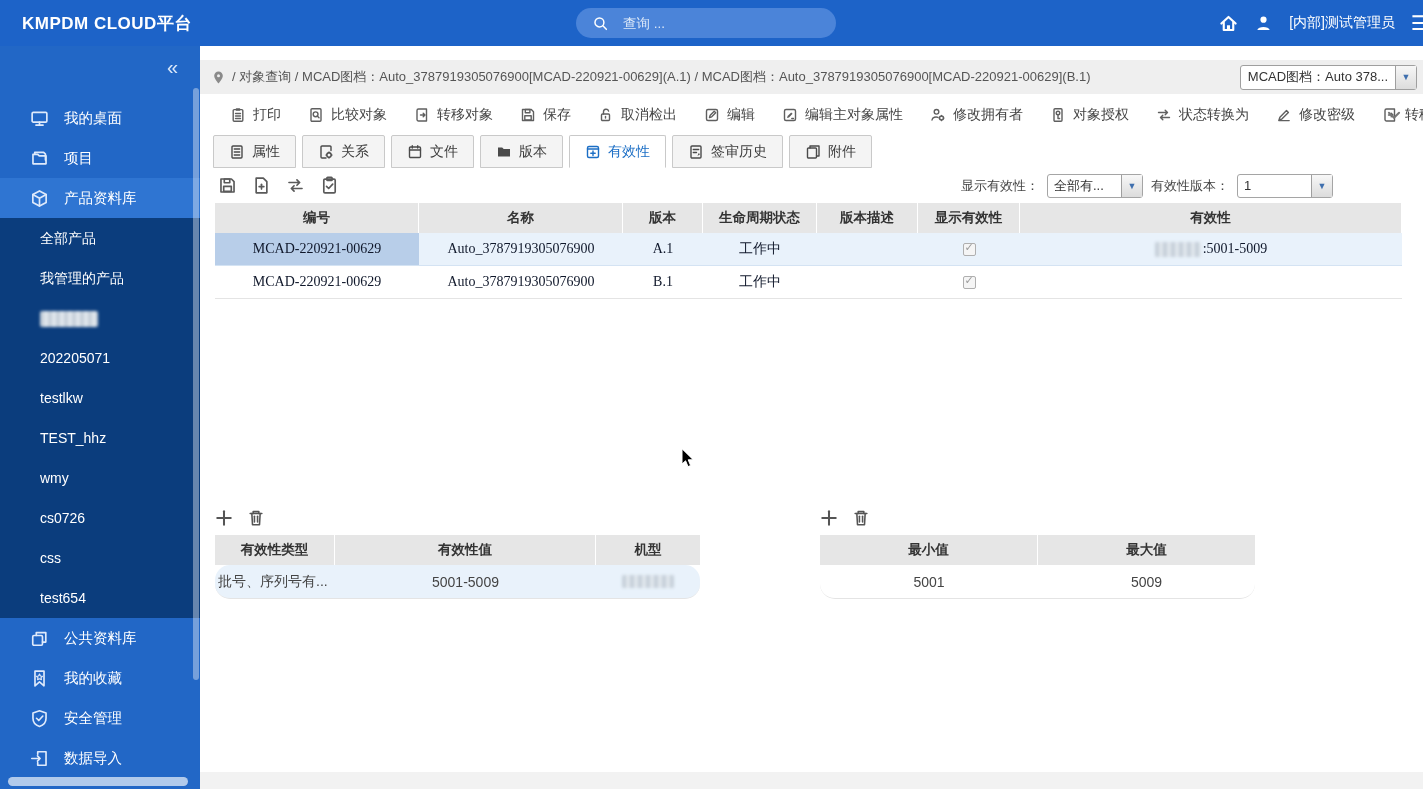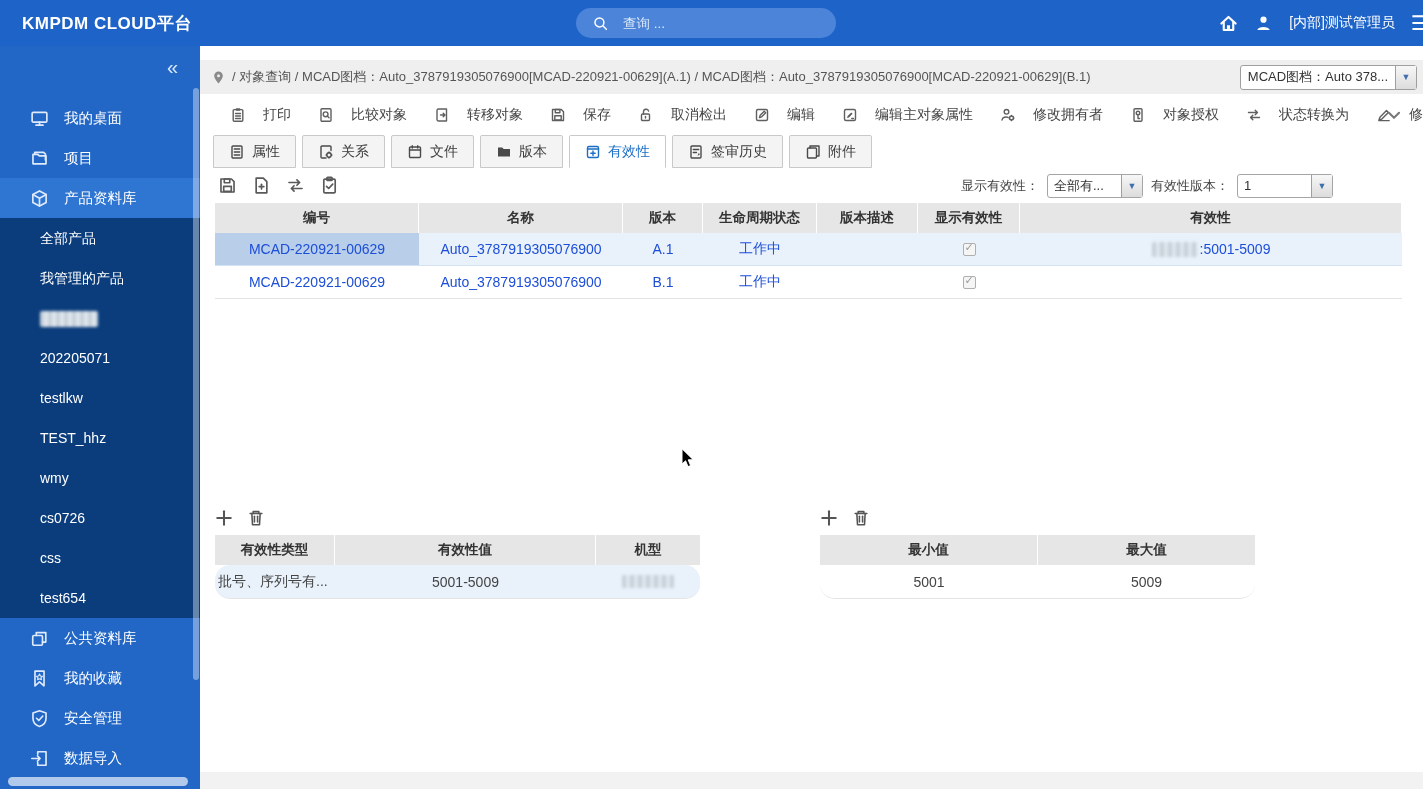--- a/index.html
+++ b/index.html
@@ -54,21 +54,21 @@
   .crumb { font-size:13px; color:#555; margin-left:6px; white-space:nowrap; overflow:hidden; flex:1 1 auto; }
   .obj-select { display:flex; align-items:center; height:25px; background:#fff;
     border:1px solid #9f9f9f; border-radius:3px; margin-left:8px; flex:0 0 auto; cursor:pointer; }
   .obj-select .val { font-size:13px; color:#333; padding:0 7px; white-space:nowrap; }
   .dd-caret { width:21px; height:100%; border-left:1px solid #9f9f9f;
     background:linear-gradient(#f7f7f7,#dcdcdc); display:flex; align-items:center; justify-content:center;
     color:#3f6fae; font-size:9px; }
 
   .toolbar { position:absolute; left:0; top:48px; width:1223px; height:41px;
     display:flex; align-items:center; gap:27px; padding-left:30px; background:#fff; }
-  .tool-btn { display:flex; align-items:center; gap:17px; font-size:14px; color:#444;
+  .tool-btn { display:flex; align-items:center; gap:7px; font-size:14px; color:#444;
     cursor:pointer; white-space:nowrap; }
   .tool-btn .ic { color:#5f5f5f; }
   .tool-expand { position:absolute; right:20px; top:60px; width:18px; height:18px; color:#777; cursor:pointer; }
 
   .tabs { position:absolute; left:13px; top:89px; height:33px; display:flex; gap:6px; }
   .tab { height:33px; display:flex; align-items:center; gap:7px; padding:0 15px;
     border:1px solid #c9c9c9; border-radius:2px 2px 0 0; background:#f4f4f4;
     font-size:14px; color:#3c3c3c; cursor:pointer; white-space:nowrap; }
   .tab .ic { color:#4a4a4a; }
   .tab.active { background:#fff; color:#1b6ec5; border-bottom-color:#fff; }
@@ -82,21 +82,21 @@
   .filter-select { display:flex; align-items:center; height:24px; background:#fff;
     border:1px solid #a5a5a5; border-radius:3px; margin:0 8px; cursor:pointer; }
   .filter-select .val { font-size:13px; color:#333; padding:0 6px; white-space:nowrap; }
 
   
   .gridtable { position:absolute; left:15px; top:157px; width:1187px; font-size:14px; }
   .g-head { display:flex; background:#e6e6e6; height:30px; }
   .g-head .hc { display:flex; align-items:center; justify-content:center;
     font-weight:bold; font-size:13.5px; color:#333; border-right:1px solid #fff; }
   .g-row { display:flex; height:33px; border-bottom:1px solid #e4e4e4; background:#fff; }
-  .g-row .c { display:flex; align-items:center; justify-content:center; color:#1d4ed8; overflow:hidden; }
+  .g-row .c { display:flex; align-items:center; justify-content:center; color:#0f172a; overflow:hidden;font-family:Liberation Serif, serif; }
   .g-row.sel { background:#e9f2fb; border-bottom-color:#d4e3f3; }
   .g-row.sel .c0 { background:#b8cee9; }
   .col0{width:204px}.col1{width:204px}.col2{width:80px}.col3{width:114px}
   .col4{width:101px}.col5{width:102px}.col6{width:382px}
 
   .checkbox { width:13px; height:13px; border:1px solid #afafaf; background:#f5f5f5;
     border-radius:2px; position:relative; }
   .checkbox.checked::after { content:"✓"; position:absolute; left:1px; top:-3px;
     font-size:11px; color:#9a9a9a; }
 

